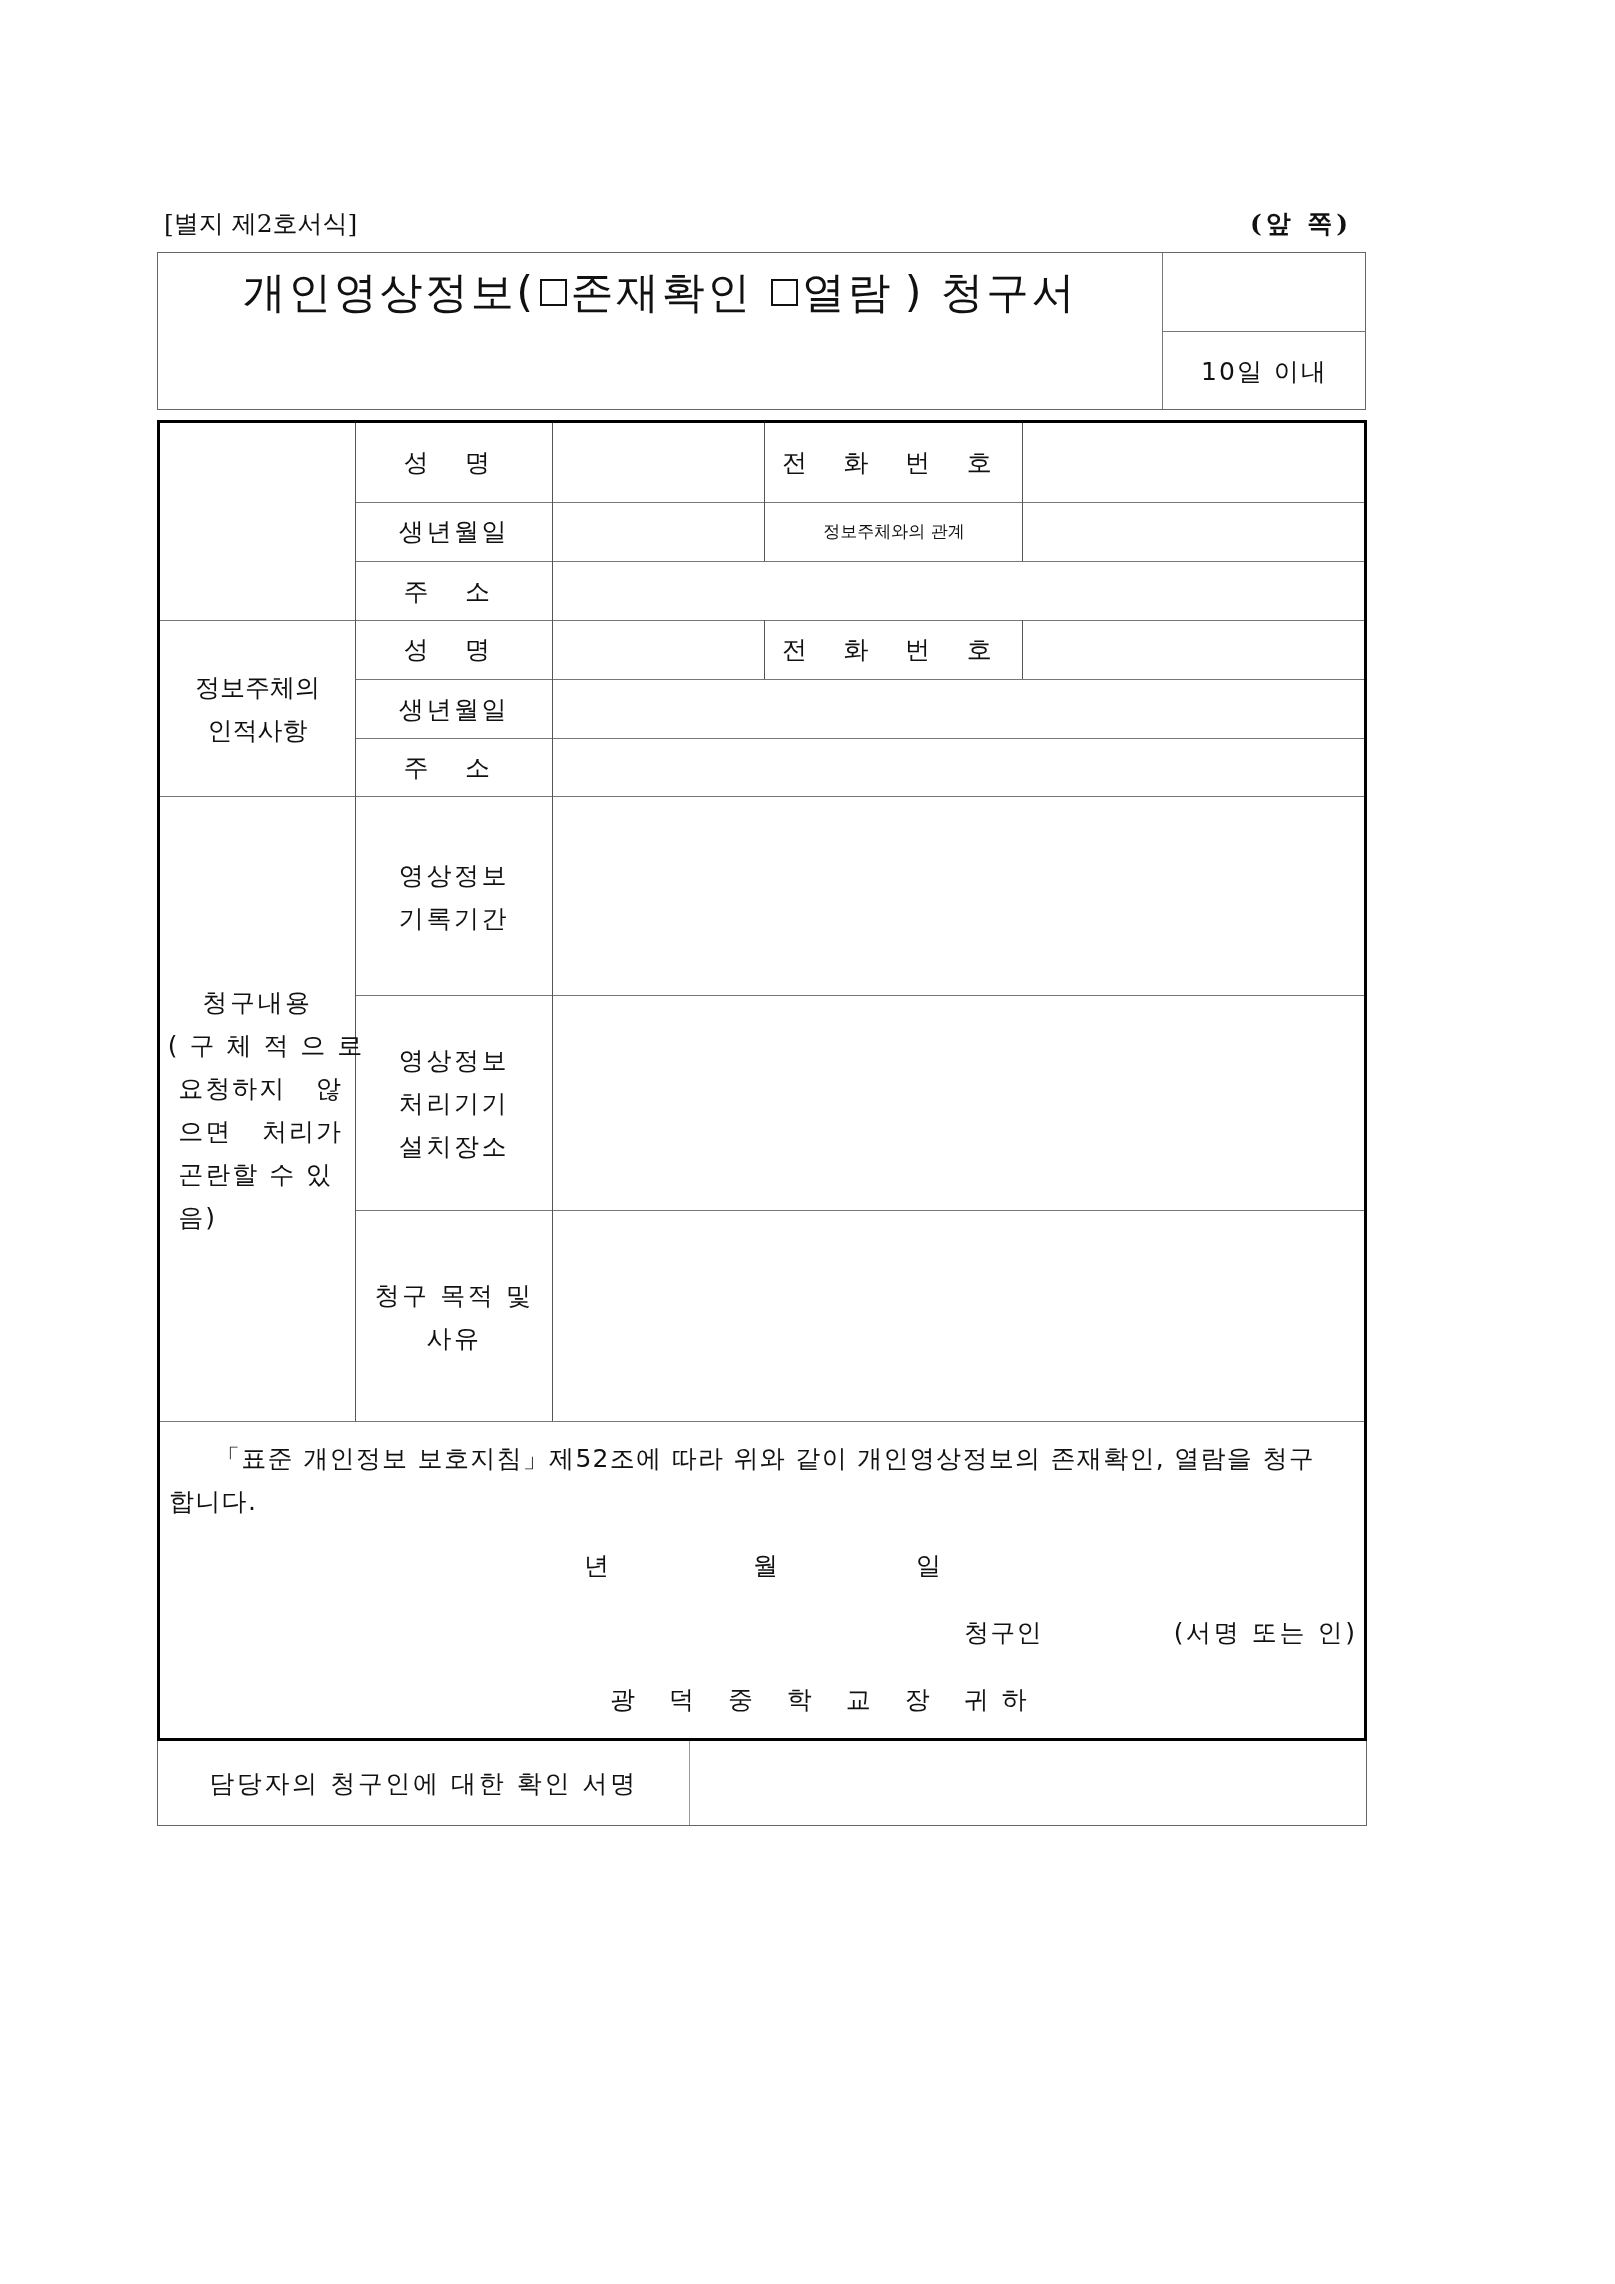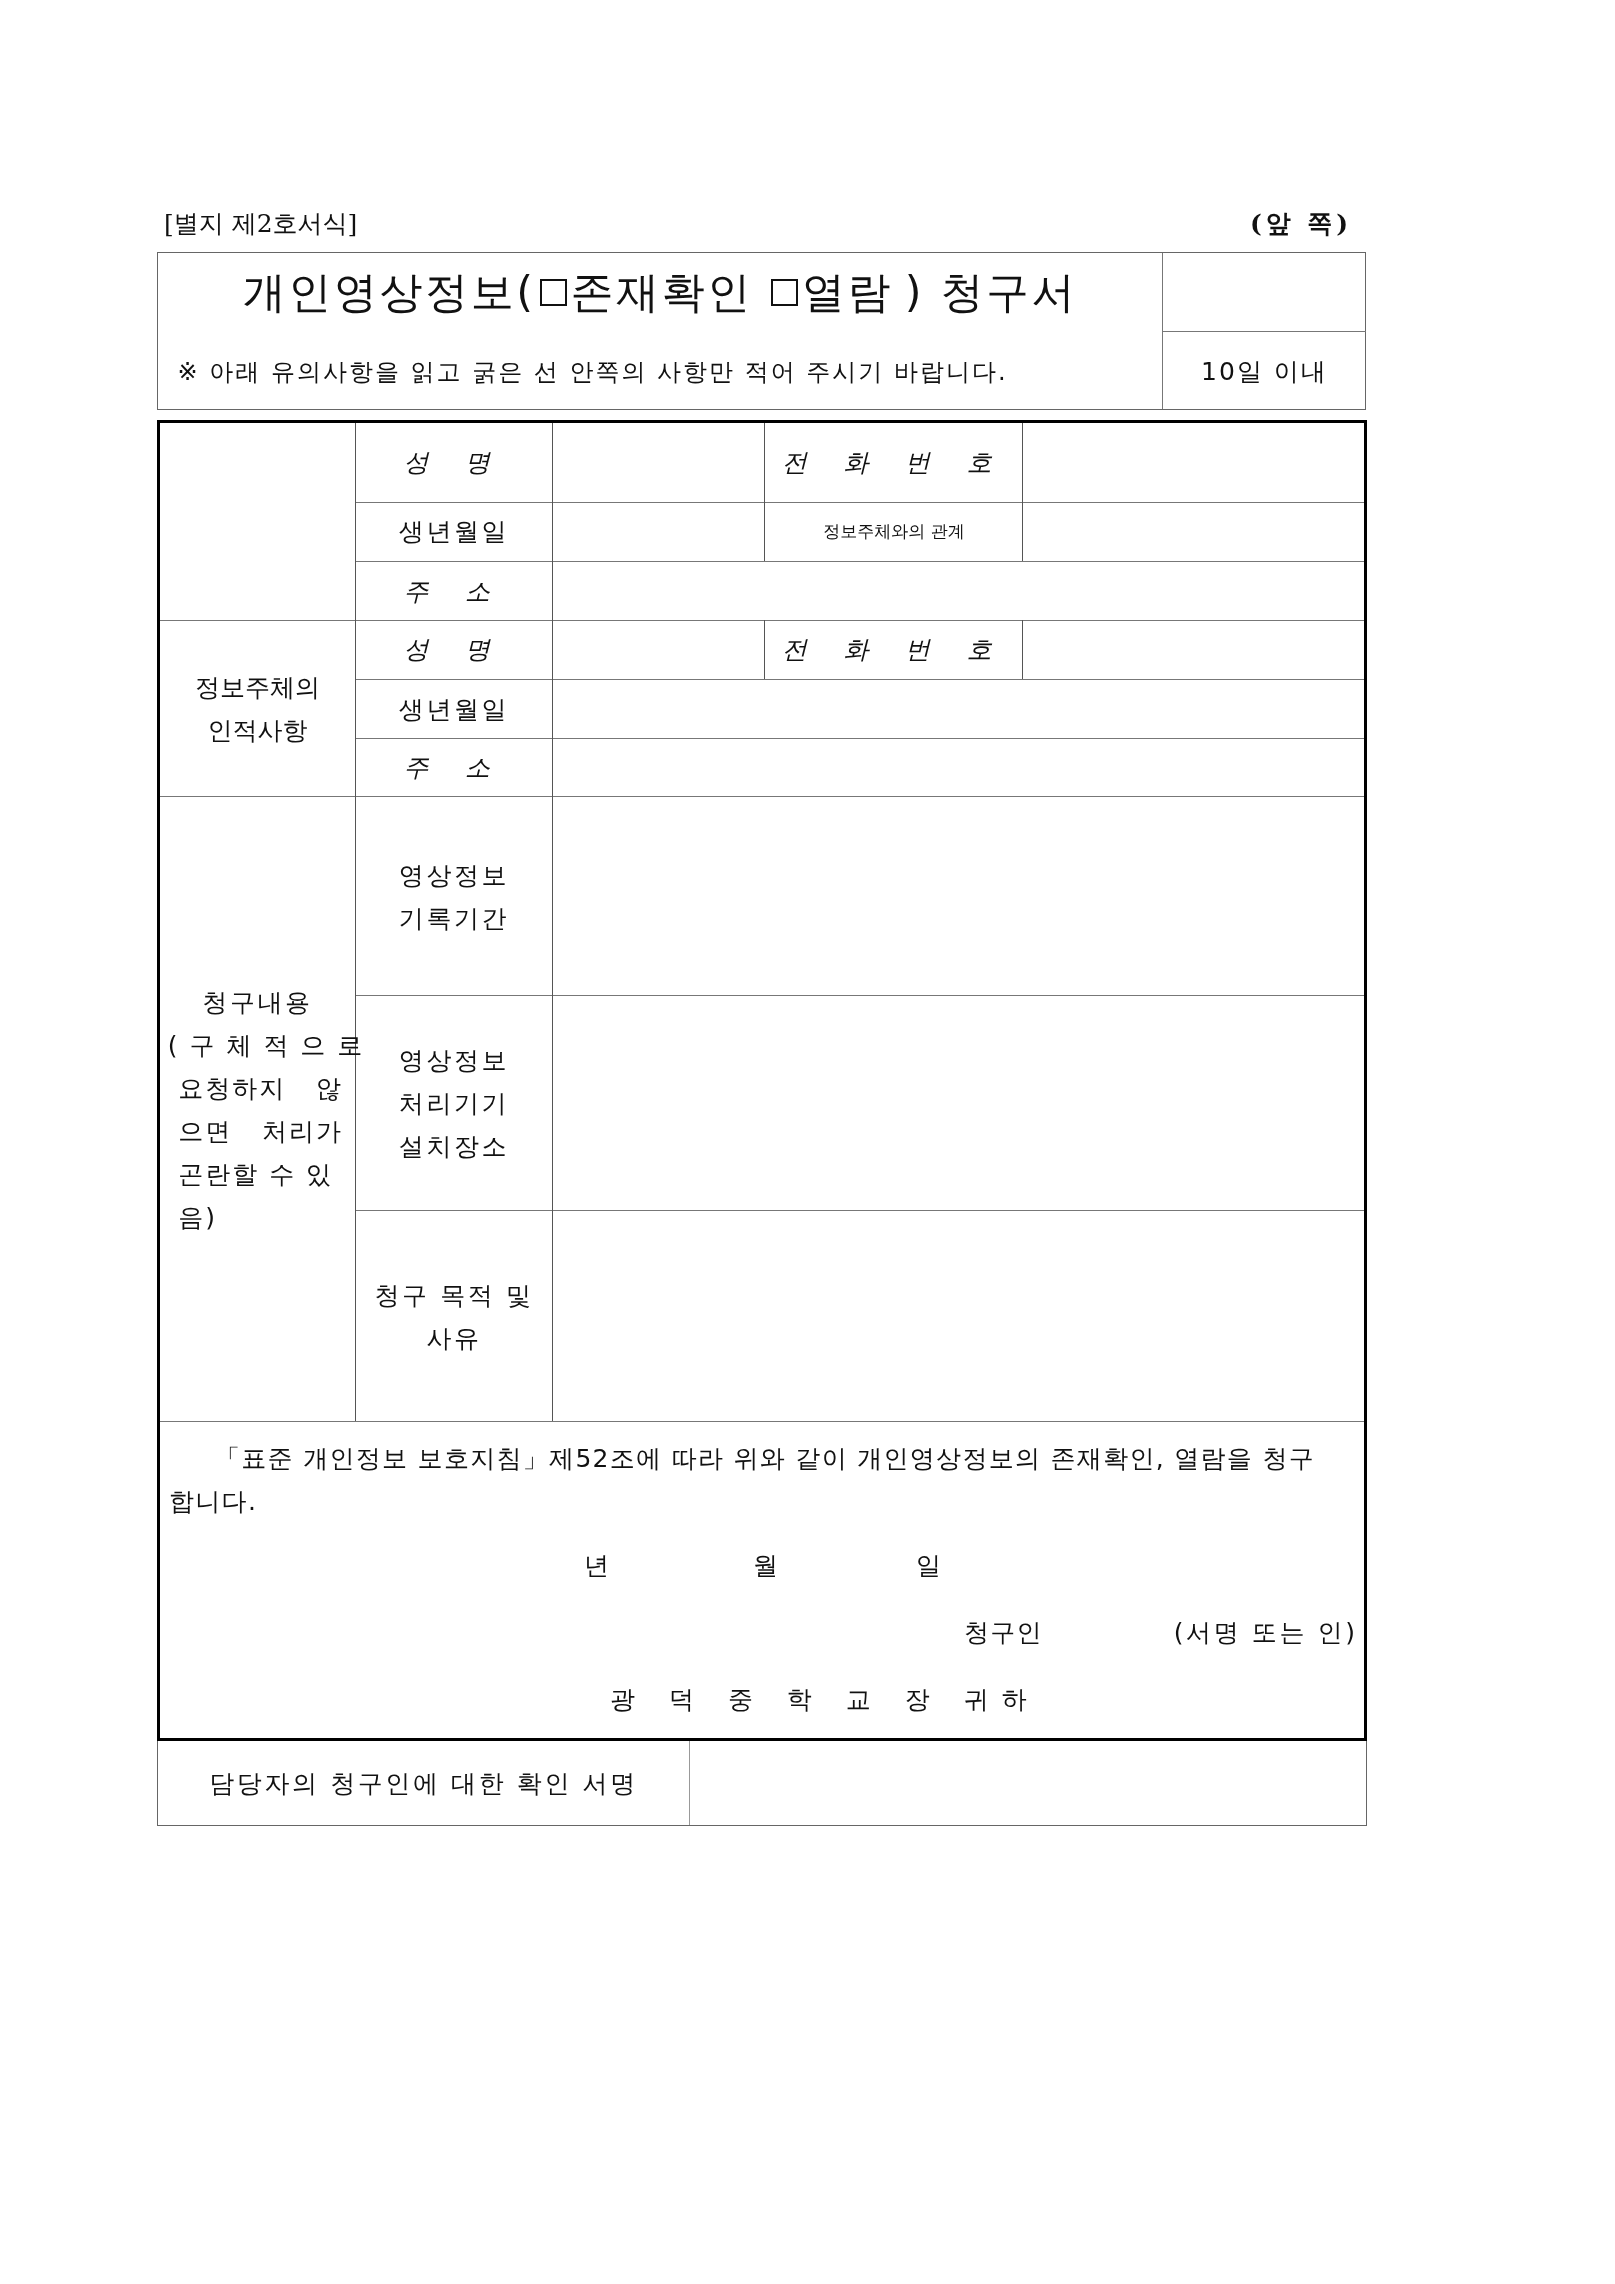--- a/index.html
+++ b/index.html
@@ -19,21 +19,21 @@
   .hdr .cell-r { position:absolute; left:1005px; width:203px; height:78px;
          display:flex; align-items:center; justify-content:center; font-size:25px; letter-spacing:2px; }
   .hdr .hdiv { position:absolute; left:1005px; top:78px; width:203px; height:1.3px; background:#777; }
 
   .main { position:absolute; left:157px; top:420px; width:1210px; height:1321px;
           border:3.3px solid #000; box-sizing:border-box; }
   .cell { position:absolute; box-sizing:border-box; display:flex; align-items:center;
           justify-content:center; text-align:center; font-size:25px; line-height:43px; }
   .hl { position:absolute; height:1.3px; background:#777; }
   .vl { position:absolute; width:1.3px; background:#555; }
-  .spaced { letter-spacing:14.3px;font-style:italic; }
+  .spaced { letter-spacing:14.3px; }
   .lbl2 { letter-spacing:2.6px; }
 
   .foot { position:absolute; left:157px; top:1741px; width:1210px; height:85px;
           border:1.3px solid #666; border-top:none; box-sizing:border-box; }
   .foot .lcell { position:absolute; left:0; top:0; width:531px; height:100%;
           display:flex; align-items:center; justify-content:center; font-size:25px; letter-spacing:2.6px; }
   .foot .vdiv { position:absolute; left:531px; top:0; width:1.3px; height:100%; background:#999; }
   .checkbox { display:inline-block; width:27px; height:27px; border:2px solid #111; box-sizing:border-box;
           vertical-align:-1.3px; margin:0 3.9px; }
 </style>
@@ -47,21 +47,20 @@
   <div class="title">
     <span>개인영상정보(</span>
     <span class="checkbox"></span>
     <span>존재확인</span>
     <span style="display:inline-block;width:14.3px"></span>
     <span class="checkbox"></span>
     <span>열람</span>
     <span style="display:inline-block;width:11.7px"></span>
     <span>) 청구서</span>
   </div>
-  <div class="notice">※ 아래 유의사항을 읽고 굵은 선 안쪽의 사항만 적어 주시기 바랍니다.</div>
   <div class="vdiv"></div>
   <div class="hdiv"></div>
   <div class="cell-r" style="top:79px">10일 이내</div>
 </div>
 
 <div class="main">
 
   <div class="hl" style="left:195px;right:0;top:79px"></div>
   <div class="hl" style="left:195px;right:0;top:138px"></div>
   <div class="hl" style="left:0;right:0;top:197px"></div>

